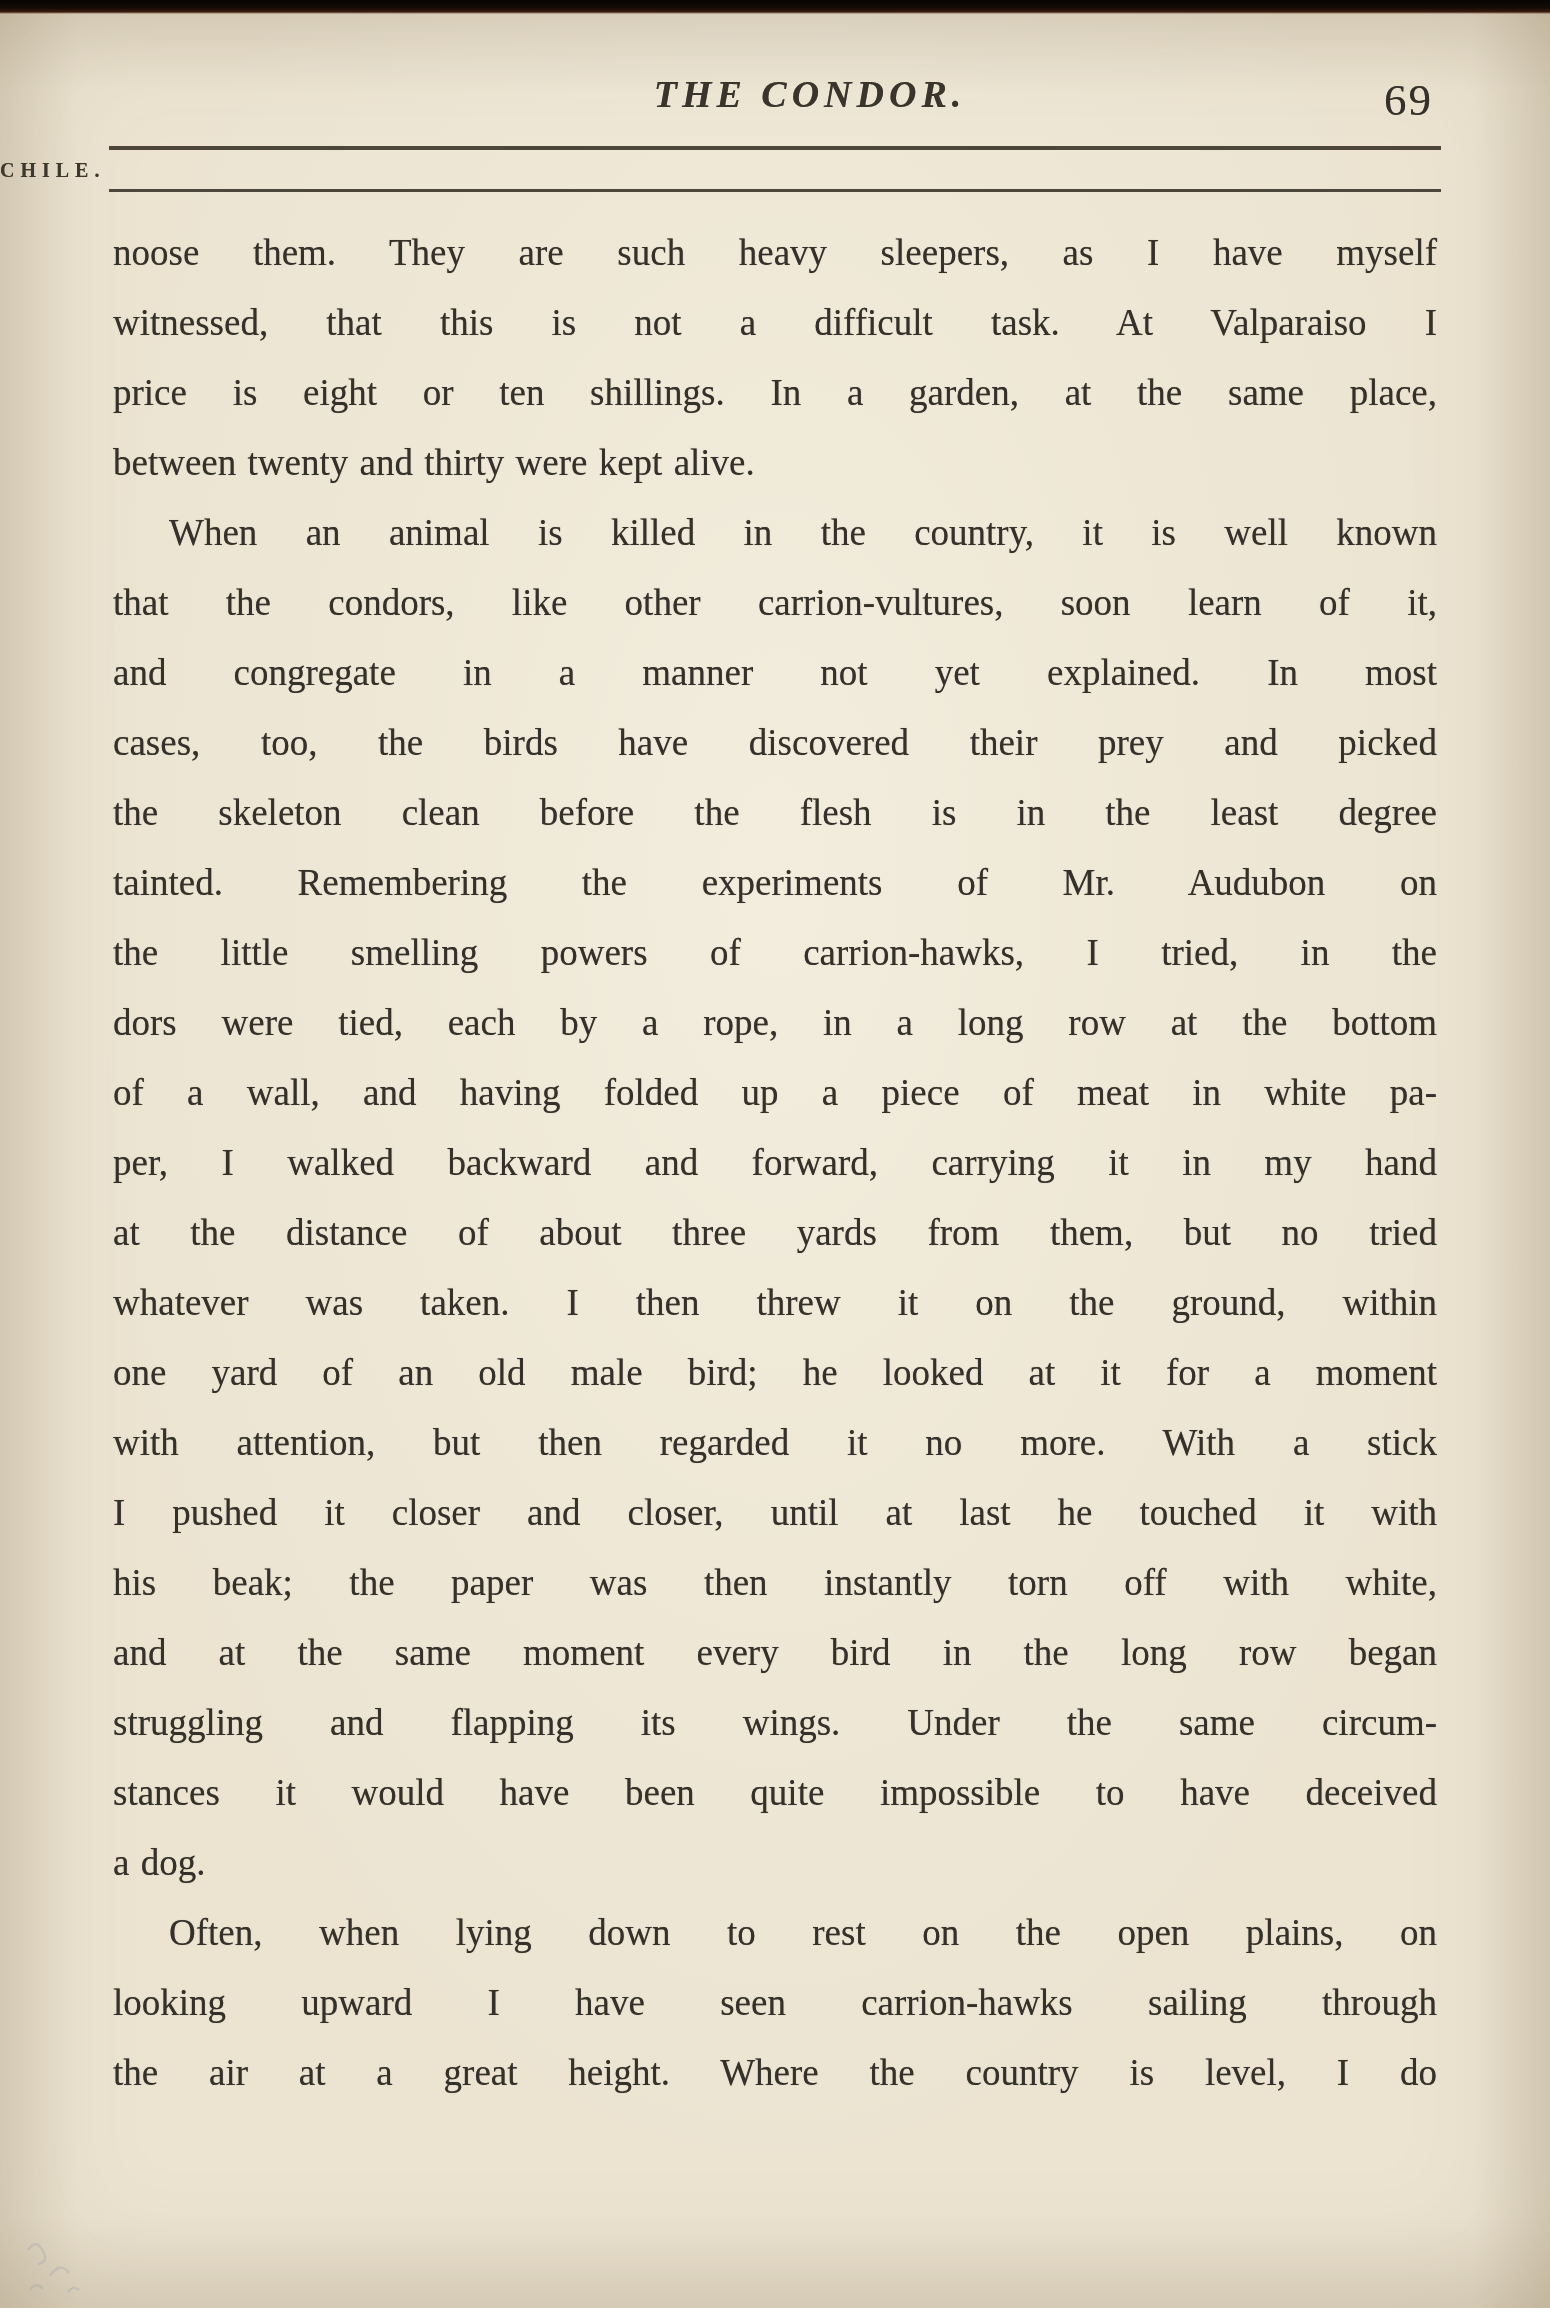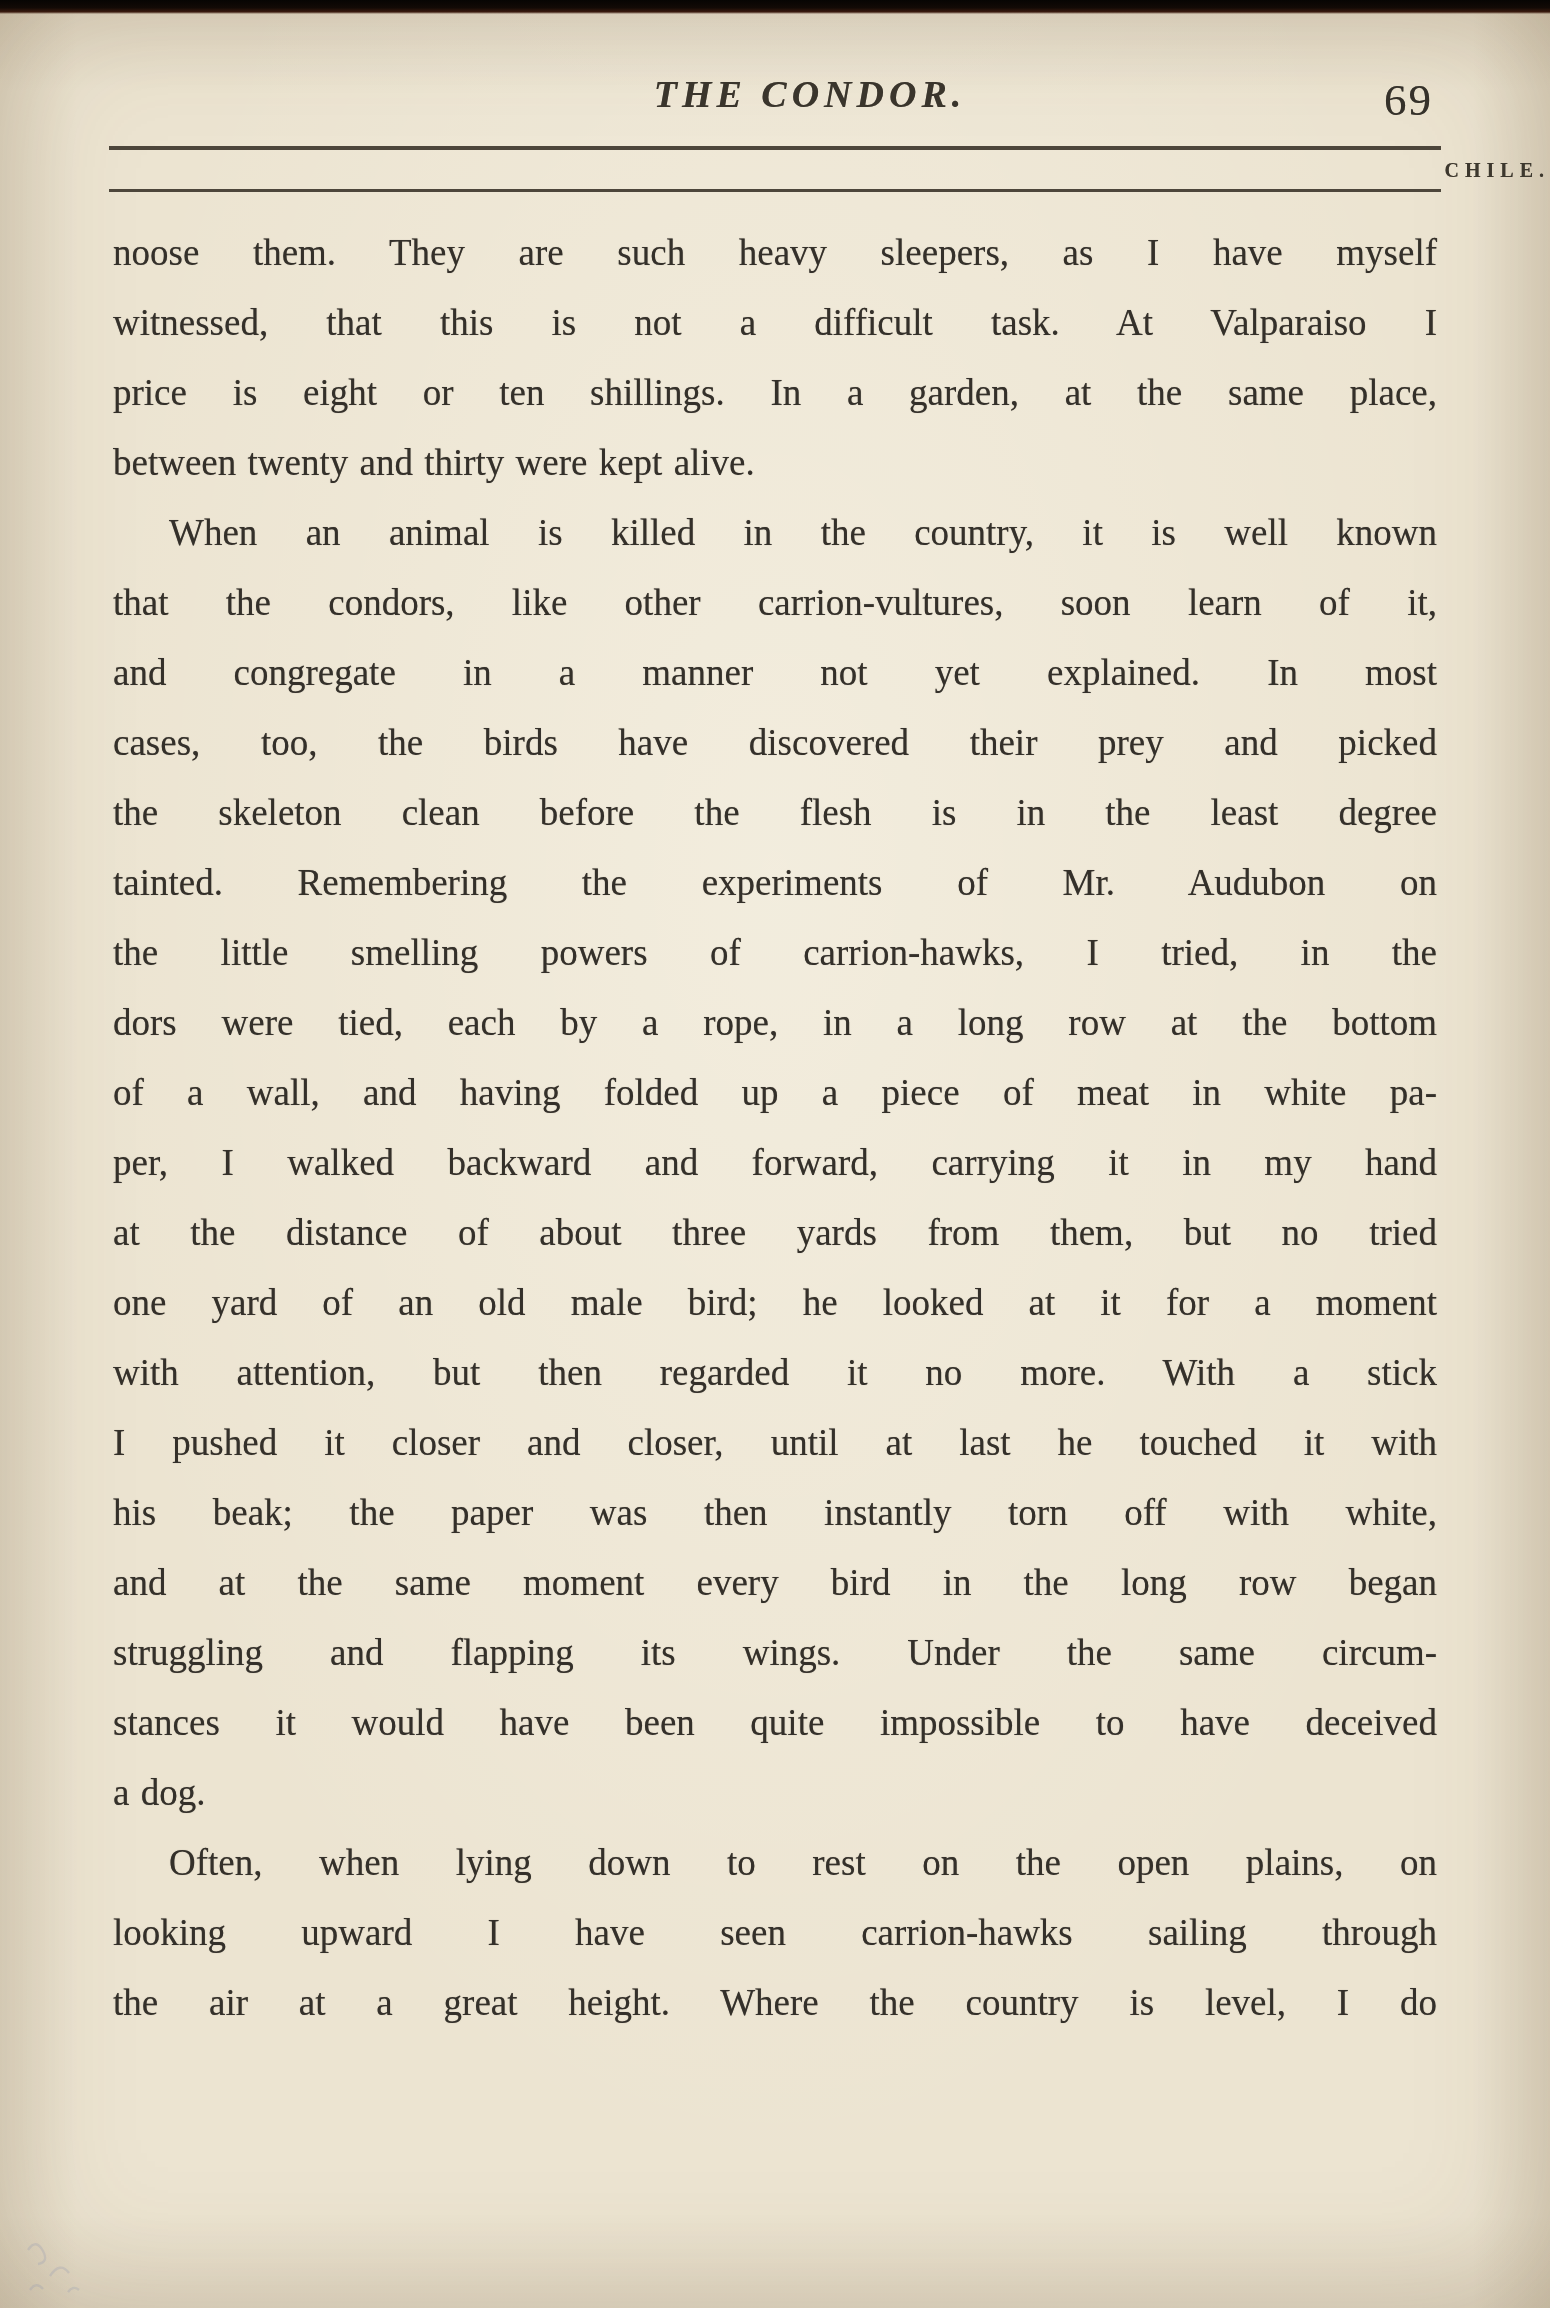--- a/index.html
+++ b/index.html
@@ -64,21 +64,21 @@
 
   .rule {
     margin: 0 auto;
     width: 1332px;
     background: #4d463b;
   }
   .rule-top { height: 4px; margin-top: 28px; }
   .rule-bottom { height: 3px; margin-top: 7px; }
 
   .section-label {
-    text-align: right;
+    text-align: left;
     font-size: 20px;
     font-weight: bold;
     letter-spacing: 6px;
     margin-top: 9px;
     color: #3d382e;
     text-shadow: 0 0 0.5px rgba(61,56,46,0.5);
   }
 
   .body-text {
     width: 1324px;
@@ -138,20 +138,21 @@
           <div class="line">that the condors, like other carrion-vultures, soon learn of it,</div>
           <div class="line">and congregate in a manner not yet explained. In most</div>
           <div class="line">cases, too, the birds have discovered their prey and picked</div>
           <div class="line">the skeleton clean before the flesh is in the least degree</div>
           <div class="line">tainted. Remembering the experiments of Mr. Audubon on</div>
           <div class="line">the little smelling powers of carrion-hawks, I tried, in the</div>
           <div class="line">dors were tied, each by a rope, in a long row at the bottom</div>
           <div class="line">of a wall, and having folded up a piece of meat in white pa-</div>
           <div class="line">per, I walked backward and forward, carrying it in my hand</div>
           <div class="line">at the distance of about three yards from them, but no tried</div>
+          <div class="line">whatever was taken. I then threw it on the ground, within</div>
           <div class="line">one yard of an old male bird; he looked at it for a moment</div>
           <div class="line">with attention, but then regarded it no more. With a stick</div>
           <div class="line">I pushed it closer and closer, until at last he touched it with</div>
           <div class="line">his beak; the paper was then instantly torn off with white,</div>
           <div class="line">and at the same moment every bird in the long row began</div>
           <div class="line">struggling and flapping its wings. Under the same circum-</div>
           <div class="line">stances it would have been quite impossible to have deceived</div>
           <div class="line last">a dog.</div>
         </div>
         <div class="paragraph indented justify-last">

